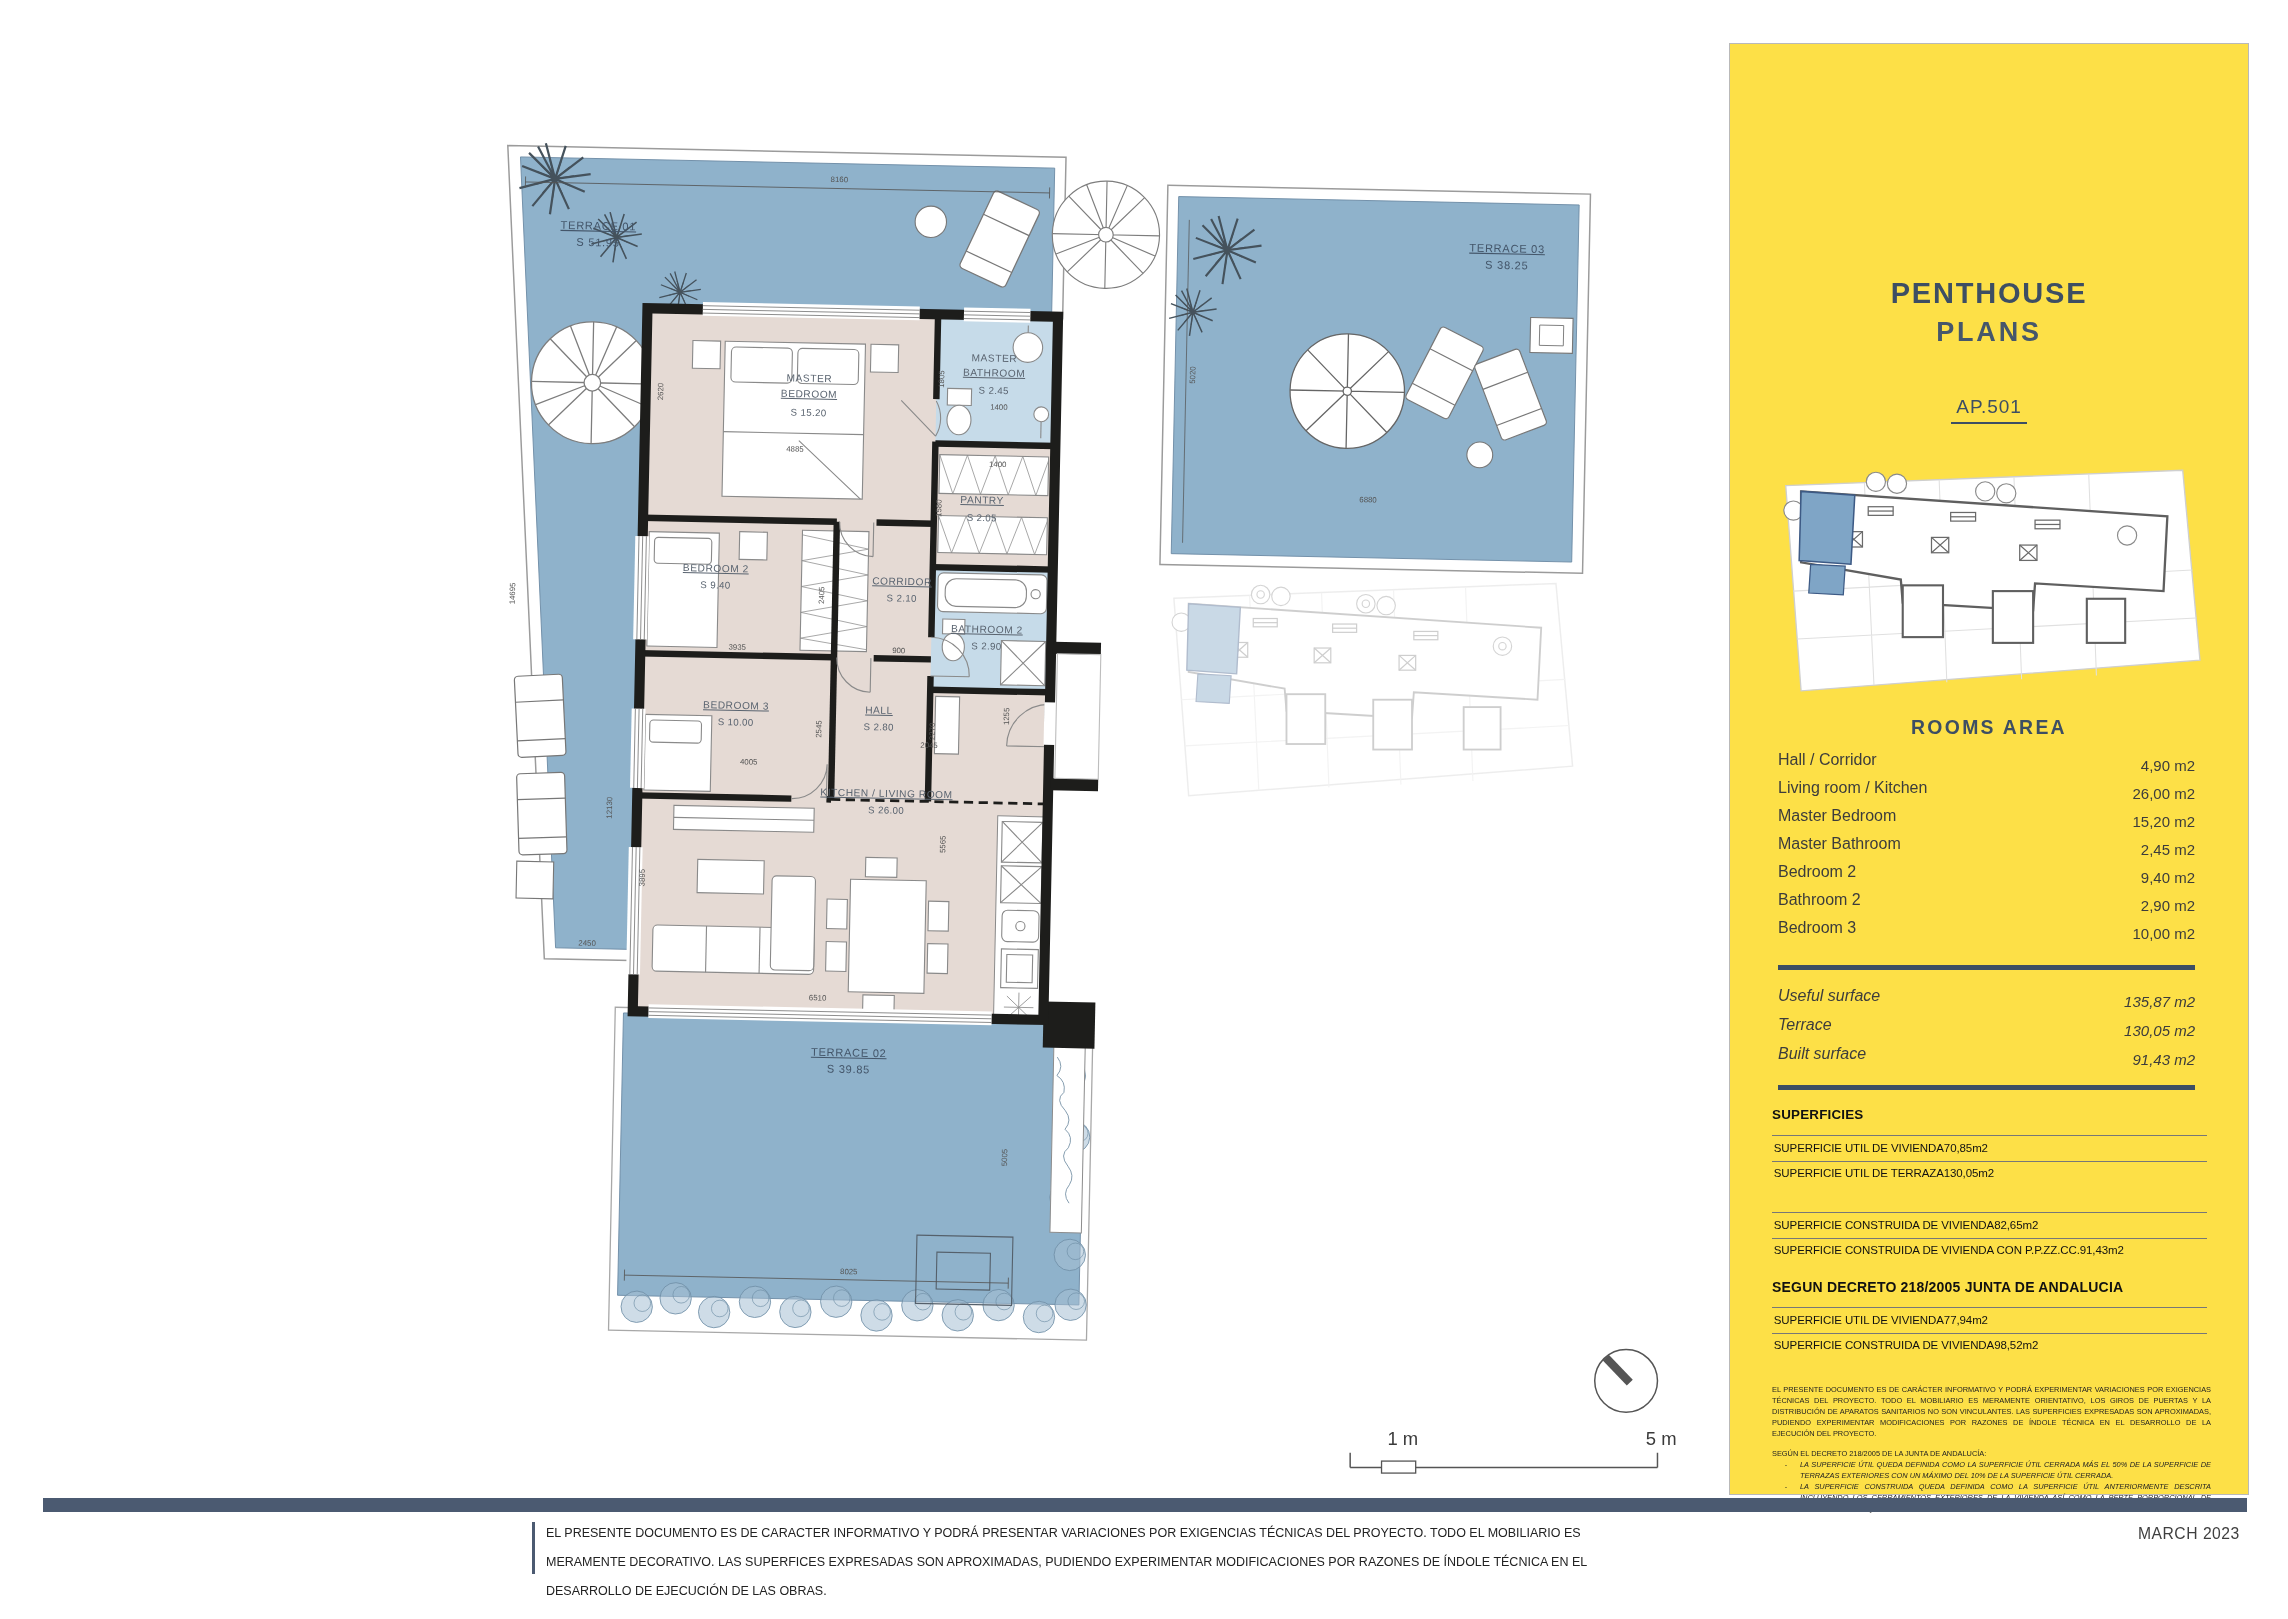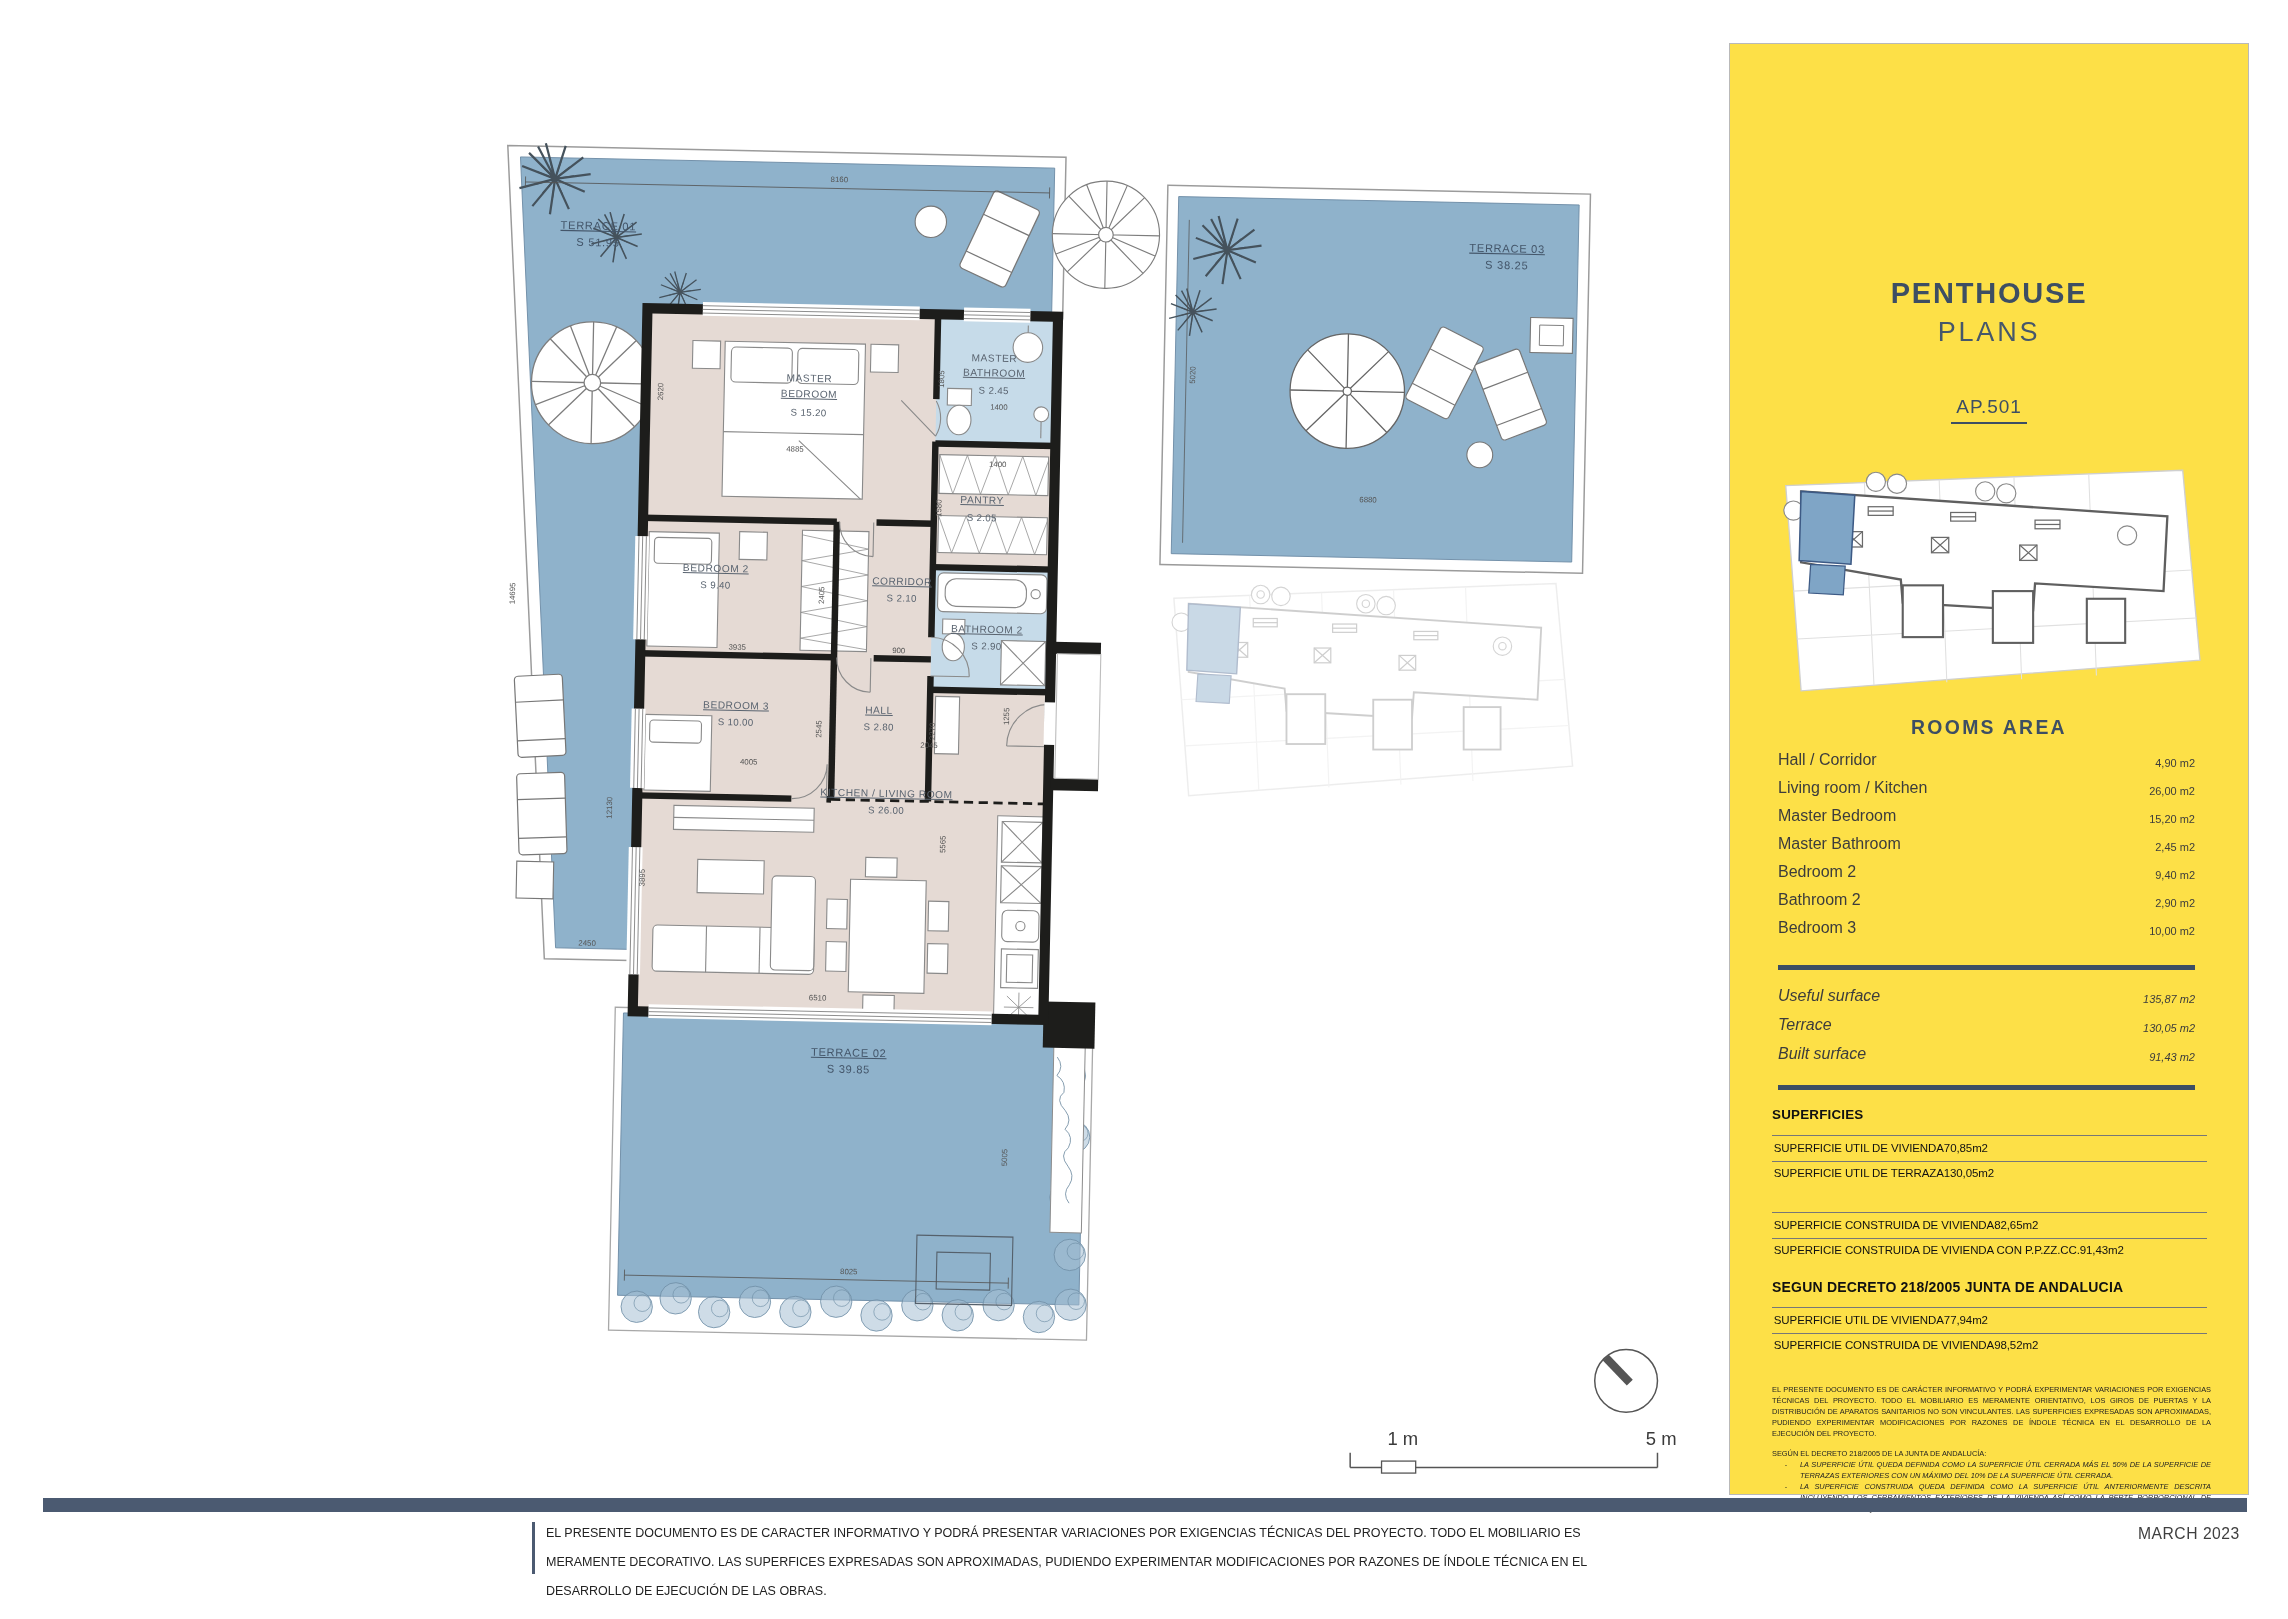--- a/index.html
+++ b/index.html
@@ -13,31 +13,31 @@
   .rarea{font-size:10.5px;fill:#5a6470;letter-spacing:.4px;text-anchor:middle;}
   .tname{font-size:12px;fill:#44566a;letter-spacing:.8px;text-anchor:middle;}
   .dim{font-size:8.5px;fill:#555;text-anchor:middle;}
   .scalelbl{font-size:20px;fill:#3a3a3a;text-anchor:middle;}
   .site-faded{opacity:.42;}
   
   .panel{left:1729px;top:43px;width:518px;height:1450px;background:#fde047;
          border:1.4px solid #b9b9b9;}
   .p-title{top:233px;left:0;width:100%;text-align:center;color:#3d4e63;}
   .p-title .t1{font-size:29px;font-weight:700;letter-spacing:1.8px;}
-  .p-title .t2{font-size:27px;font-weight:400;letter-spacing:2.8px;margin-top:7.4px;color:#46576b;}
+  .p-title .t2{font-size:27px;font-weight:700;letter-spacing:2.8px;margin-top:7.4px;color:#46576b;}
   .p-unit{margin-top:48px;}
   .p-unit span{display:inline-block;font-size:19px;font-weight:400;letter-spacing:0.9px;
                border-bottom:2.3px solid #3d4e63;padding:0 5.5px 3.7px;}
   .p-keyplan{top:415px;left:41px;}
   .p-rooms-h{top:672px;width:100%;text-align:center;font-size:19.4px;font-weight:700;
              letter-spacing:2.3px;color:#3d4e63;}
   .rt{left:48px;right:53px;}
   .rt .row{display:flex;justify-content:space-between;align-items:flex-start;height:28px;}
   .rt .lbl{font-size:16px;color:#3c3c3c;}
-  .rt .val{font-size:11px;color:#3c3c3c;transform:translateY(5.5px);}
+  .rt .val{font-size:15px;color:#3c3c3c;transform:translateY(5.5px);}
   .p-rooms{top:707px;}
   .p-totals{top:943px;}
   .p-totals .row{height:29px;font-style:italic;}
   .divider{left:48px;right:53px;height:4.6px;background:#3d4e63;}
   .d1{top:921px;} .d2{top:1041px;}
   .sup{left:42px;right:41px;color:#111;}
   .sup-h{font-size:13.4px;font-weight:700;letter-spacing:0.2px;}
   .p-sup-h{top:1063px;}
   .stab .srow{display:flex;border-top:1.4px solid #777;
               padding:5.5px 1.8px 7.4px;font-size:11.5px;letter-spacing:-0.1px;}

